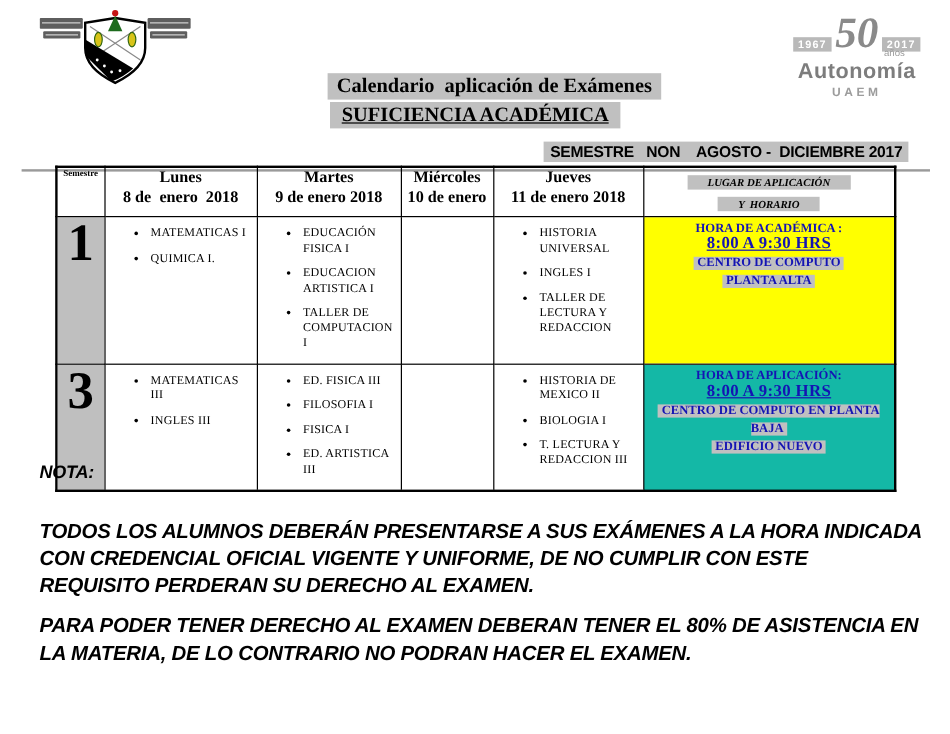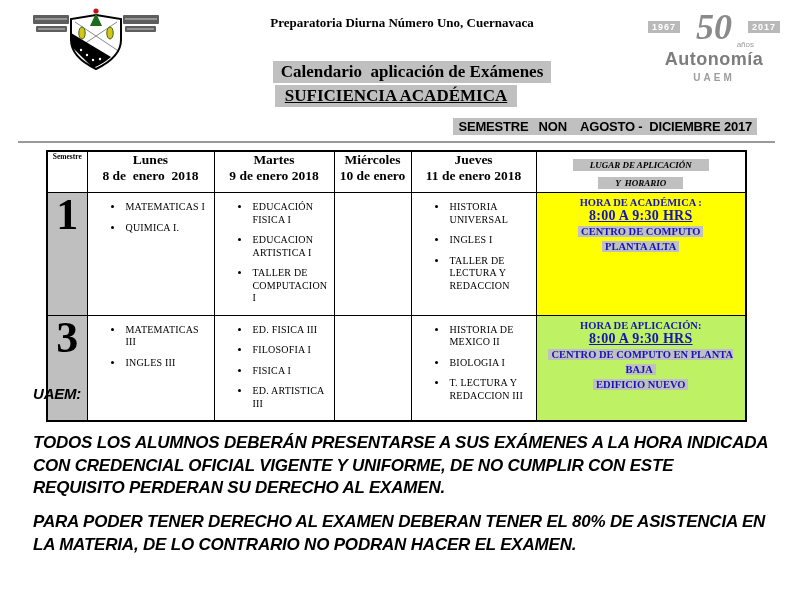--- a/index.html
+++ b/index.html
@@ -15,21 +15,21 @@
   .preln { white-space: pre-line; }
   .hl    { background: var(--highlight-gray, #C0C0C0); }
 
   
   .crest { position: absolute; left: 33px; top: 6px; }
   .logo50 {
     position: absolute; right: 12px; top: 12px; width: 132px;
     text-align: center; color: #8f8f8f;
     font-family: "Liberation Sans", sans-serif;
   }
-  .logo50-row { display: flex; align-items: center; justify-content: center; gap: 16px; }
+  .logo50-row { display: flex; align-items: flex-end; justify-content: center; gap: 3px; }
   .logo50 .yr {
     background: #b9b9b9; color: #fff; font-size: 9px; font-weight: bold;
     padding: 1px 4px; letter-spacing: 1px;
   }
   .logo50 .big {
     font-family: "Liberation Serif", serif; font-style: italic; font-weight: bold;
     font-size: 36px; line-height: 0.85; color: #8a8a8a;
   }
   .logo50 .anios { display: block; text-align: right; font-size: 8px; margin: -3px 26px 0 0; color: #9a9a9a; }
   .logo50 .auto  { font-size: 18px; font-weight: bold; color: #7d7d7d; letter-spacing: 0.5px; margin-top: 0px; }
@@ -60,21 +60,21 @@
     font-family: "Liberation Sans", sans-serif;
     font-size: 13px; font-weight: bold; padding: 1px 5px; letter-spacing: -0.2px;
   }
   .toprule {
     position: absolute; top: 141px; left: 18px; width: 757px; height: 2px;
     background: #9a9a9a;
   }
 
   
   table.cal {
-    position: absolute; left: 46px; top: 150px;
+    position: absolute; left: 46px; top: 138px;
     border-collapse: collapse; table-layout: fixed;
     border: 2px solid #000;
   }
   table.cal td { border: 1.5px solid #000; vertical-align: top; overflow: hidden; }
 
   td.h-sem { font-size: 7.5px; font-weight: bold; text-align: center; vertical-align: middle; }
   td.h-day { text-align: center; vertical-align: middle; font-weight: bold; font-size: 13.5px; line-height: 1.15; }
   td.h-lugar { text-align: center; vertical-align: middle; padding: 2px 0; }
   td.h-lugar .hl {
     display: inline-block; font-style: italic; font-weight: bold; font-size: 9px;
@@ -149,21 +149,20 @@
 
     <polygon points="63,7 57,20 69,20" fill="#1d6b1d"></polygon>
     <circle cx="63" cy="5" r="2.6" fill="#c51414"></circle>
 
     <ellipse cx="49" cy="27" rx="3.2" ry="6" fill="#d8c418" stroke="#336611" stroke-width="1"></ellipse>
     <ellipse cx="77" cy="27" rx="3.2" ry="6" fill="#d8c418" stroke="#336611" stroke-width="1"></ellipse>
   </svg>
 </div>
 
 <div class="titleblock">
-  <div class="school">Preparatoria Diurna Número Uno, Cuernavaca</div>
 </div>
 
 <div class="logo50">
   <div class="logo50-row">
     <span class="yr">1967</span>
     <span class="big">50</span>
     <span class="yr">2017</span>
   </div>
   <span class="anios">años</span>
   <div class="auto">Autonomía</div>
@@ -269,32 +268,32 @@
       <td class="day-cell">
         <ul class="subjects"></ul>
       </td>
       <td class="day-cell">
         <ul class="subjects">
             <li>HISTORIA DE MEXICO II</li>
             <li>BIOLOGIA  I</li>
             <li>T. LECTURA Y REDACCION III</li>
           </ul>
       </td>
-      <td class="lugar-cell" style="background-color: #bef264;">
+      <td class="lugar-cell" style="background-color: #14b8a6;">
         <div class="lugar-inner">
           <div class="hora-label">HORA DE APLICACIÓN:</div>
           <div class="hora">8:00 A 9:30 HRS</div>
           <div class="centro">
             <span class="hl">CENTRO DE COMPUTO EN PLANTA BAJA</span><br>
             <span class="hl">EDIFICIO NUEVO</span>
           </div>
         </div>
       </td>
     </tr>
   </tbody>
 </table>
 
-<div class="nota">UAEM:</div>
+<div class="nota">NOTA:</div>
 <div class="note-p p1 preln">TODOS LOS ALUMNOS DEBERÁN PRESENTARSE A SUS EXÁMENES A  LA HORA INDICADA
 CON  CREDENCIAL OFICIAL VIGENTE  Y  UNIFORME, DE NO CUMPLIR CON ESTE
 REQUISITO PERDERAN SU DERECHO AL EXAMEN.</div>
 <div class="note-p p2 preln">PARA PODER TENER DERECHO AL EXAMEN DEBERAN TENER EL 80% DE ASISTENCIA EN
 LA MATERIA, DE LO CONTRARIO NO PODRAN HACER EL EXAMEN.</div>
 
 </body></html>

